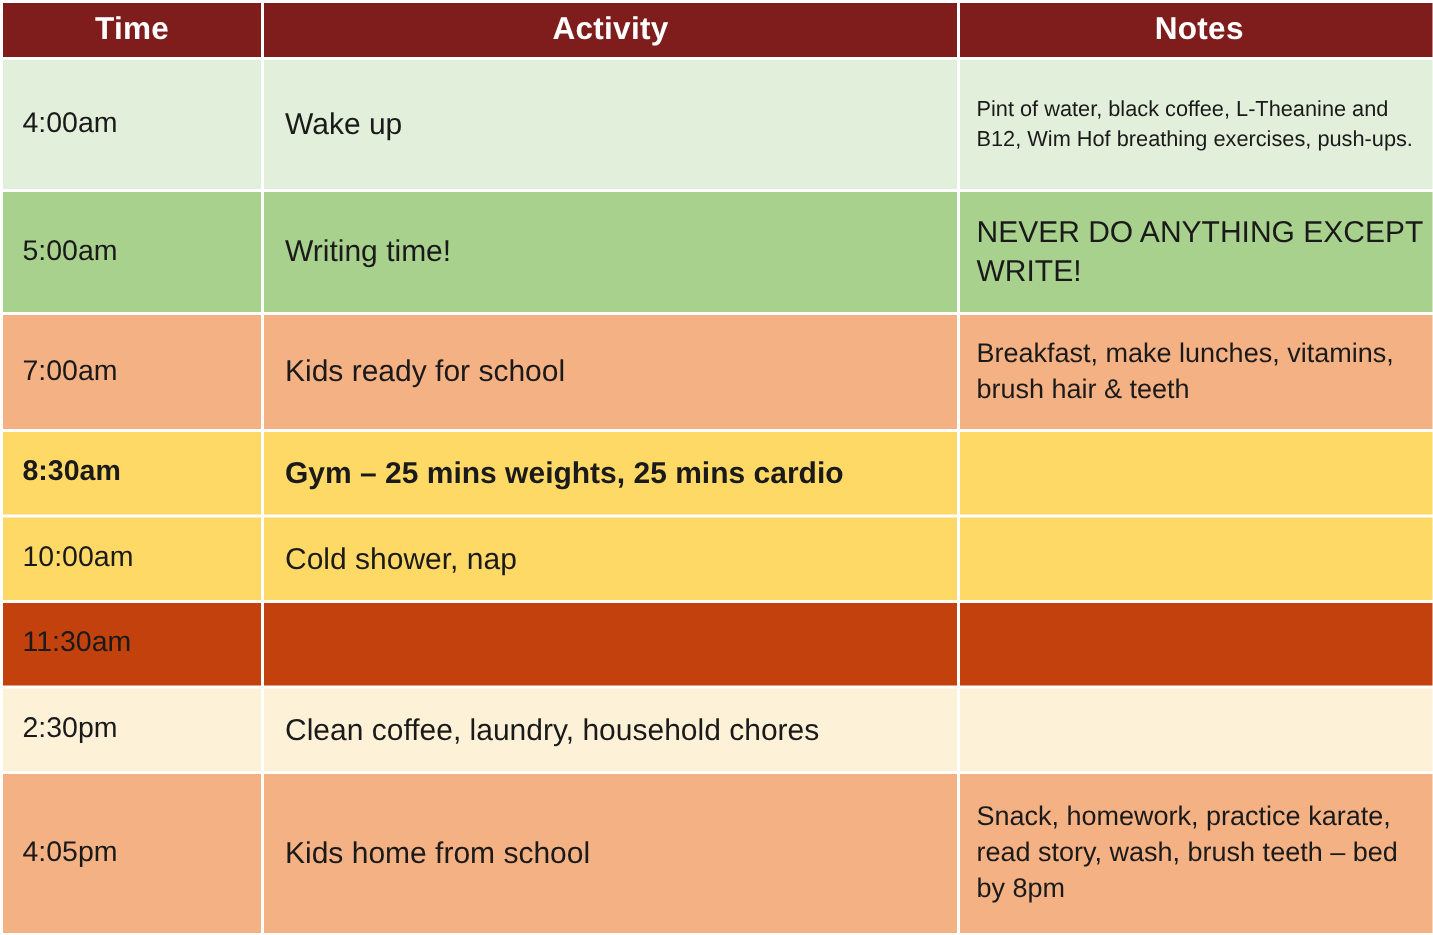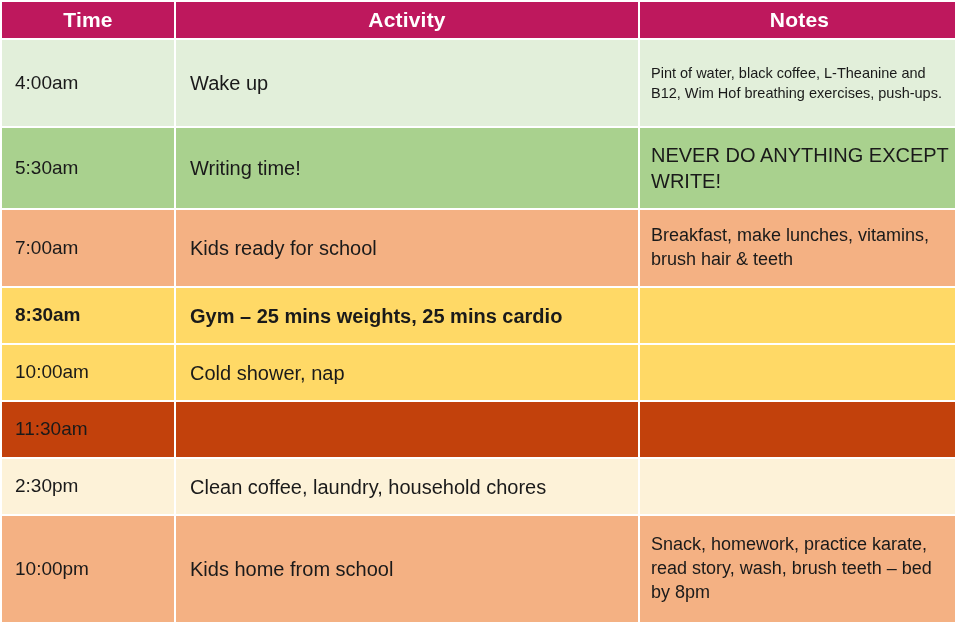--- a/index.html
+++ b/index.html
@@ -21,21 +21,21 @@
     table-layout: fixed;
     background: #ffffff;
   }
 
   
   col.col-time     { width: 172px; }
   col.col-activity { width: 462px; }
   col.col-notes    { width: 319px; }
 
   thead th {
-    background: #be185d;
+    background: #7f1d1d;
     color: #ffffff;
     font-weight: bold;
     font-size: 21px;
     text-align: center;
     height: 36px;
     padding: 0 6px;
     border: 0;
     letter-spacing: 0.2px;
   }
 
@@ -105,21 +105,21 @@
   </thead>
   <tbody>
 
     <tr class="band-lightgreen row-wake">
       <td class="time-cell">4:00am</td>
       <td class="activity-cell">Wake up</td>
       <td class="notes-cell small">Pint of water, black coffee, L-Theanine and B12, Wim Hof breathing exercises, push-ups.</td>
     </tr>
 
     <tr class="band-green row-writing">
-      <td class="time-cell">5:30am</td>
+      <td class="time-cell">5:00am</td>
       <td class="activity-cell">Writing time!</td>
       <td class="notes-cell caps">NEVER DO ANYTHING EXCEPT WRITE!</td>
     </tr>
 
     <tr class="band-salmon row-kids-am">
       <td class="time-cell">7:00am</td>
       <td class="activity-cell">Kids ready for school</td>
       <td class="notes-cell">Breakfast, make lunches, vitamins, brush hair &amp; teeth</td>
     </tr>
 
@@ -141,19 +141,19 @@
       <td class="notes-cell"></td>
     </tr>
 
     <tr class="band-cream row-chores">
       <td class="time-cell">2:30pm</td>
       <td class="activity-cell">Clean coffee, laundry, household chores</td>
       <td class="notes-cell"></td>
     </tr>
 
     <tr class="band-salmon row-kids-pm">
-      <td class="time-cell">10:00pm</td>
+      <td class="time-cell">4:05pm</td>
       <td class="activity-cell">Kids home from school</td>
       <td class="notes-cell">Snack, homework, practice karate, read story, wash, brush teeth – bed by 8pm</td>
     </tr>
 
   </tbody>
 </table>
 
 </body></html>

